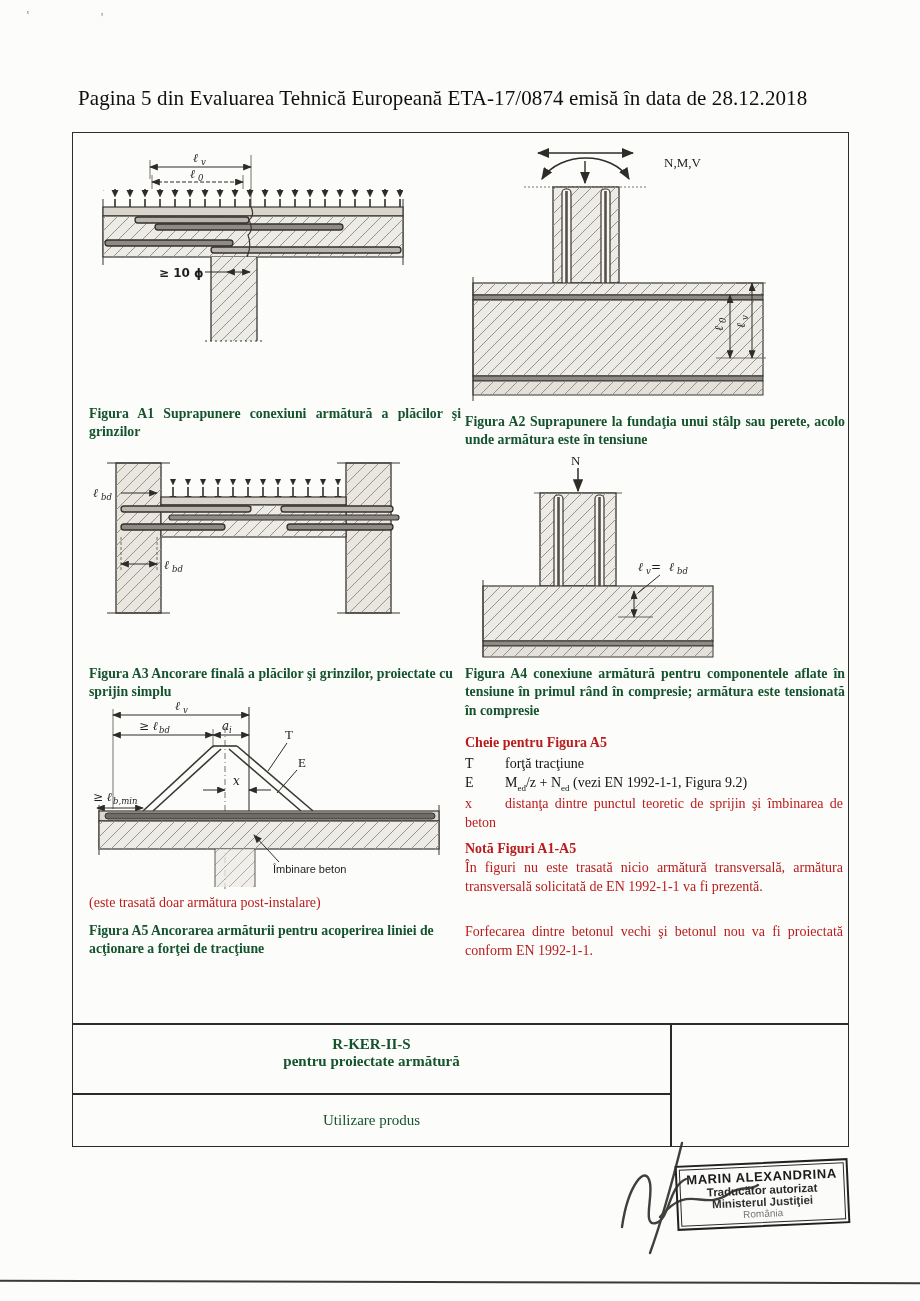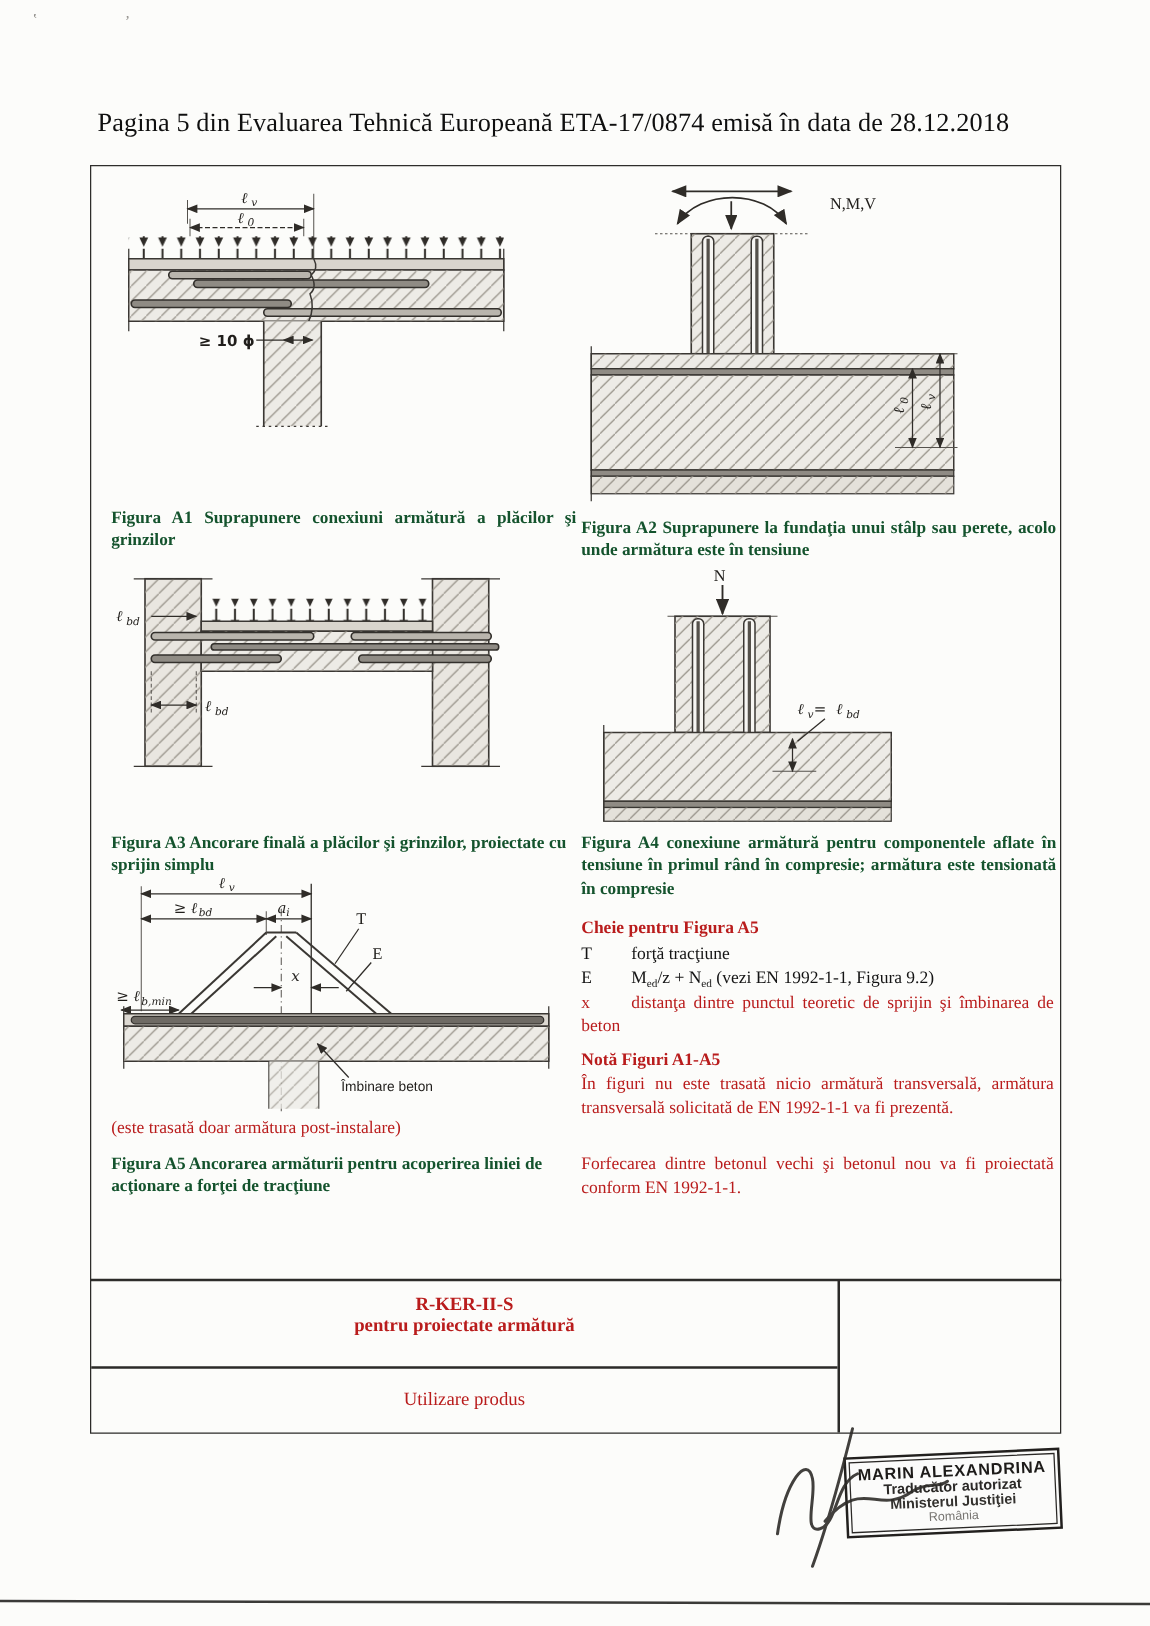--- a/index.html
+++ b/index.html
@@ -11,21 +11,21 @@
   .cap{font-weight:bold;font-size:13.8px;line-height:1.34;text-align:justify;color:#14532d;}
   .body-t{font-size:14px;line-height:1.36;color:#b91c1c;}
   .just{text-align:justify;}
   .bold{font-weight:bold;}
   sub{font-size:9px;}
   .keyrow{display:flex;font-size:14px;line-height:1.36;}
   .keysym{width:40px;flex:0 0 40px;}
   .sym-inline{display:inline-block;width:40px;}
   .ftable{border:1.6px solid #2b2a28;}
   .ft-line{position:absolute;background:#2b2a28;}
-  .ft-text{font-size:15px;text-align:center;color:#b91c1c;}
+  .ft-text{font-size:15px;text-align:center;color:#14532d;}
   .stamp-outer{border:2.6px solid #22201e;padding:2px;transform:rotate(-2.6deg);background:rgba(252,252,250,.2);}
   .stamp-inner{border:1.2px solid #2a2826;padding:2px 6px 3px 6px;text-align:center;
                font-family:"Liberation Sans",sans-serif;color:#1d1b19;}
   .st1{font-size:13px;font-weight:bold;letter-spacing:.6px;white-space:nowrap;}
   .st2{font-size:11.5px;font-weight:bold;color:#2b2927;}
   .st3{font-size:11.5px;font-weight:bold;color:#33312e;}
   .st4{font-size:10px;color:#55524e;opacity:.8;}
   .artifact{color:#8f8d89;font-size:12px;}
   svg text{fill:#201e1b;}
   .figlab{font-family:"DejaVu Serif",serif;font-style:italic;font-size:12px;}

